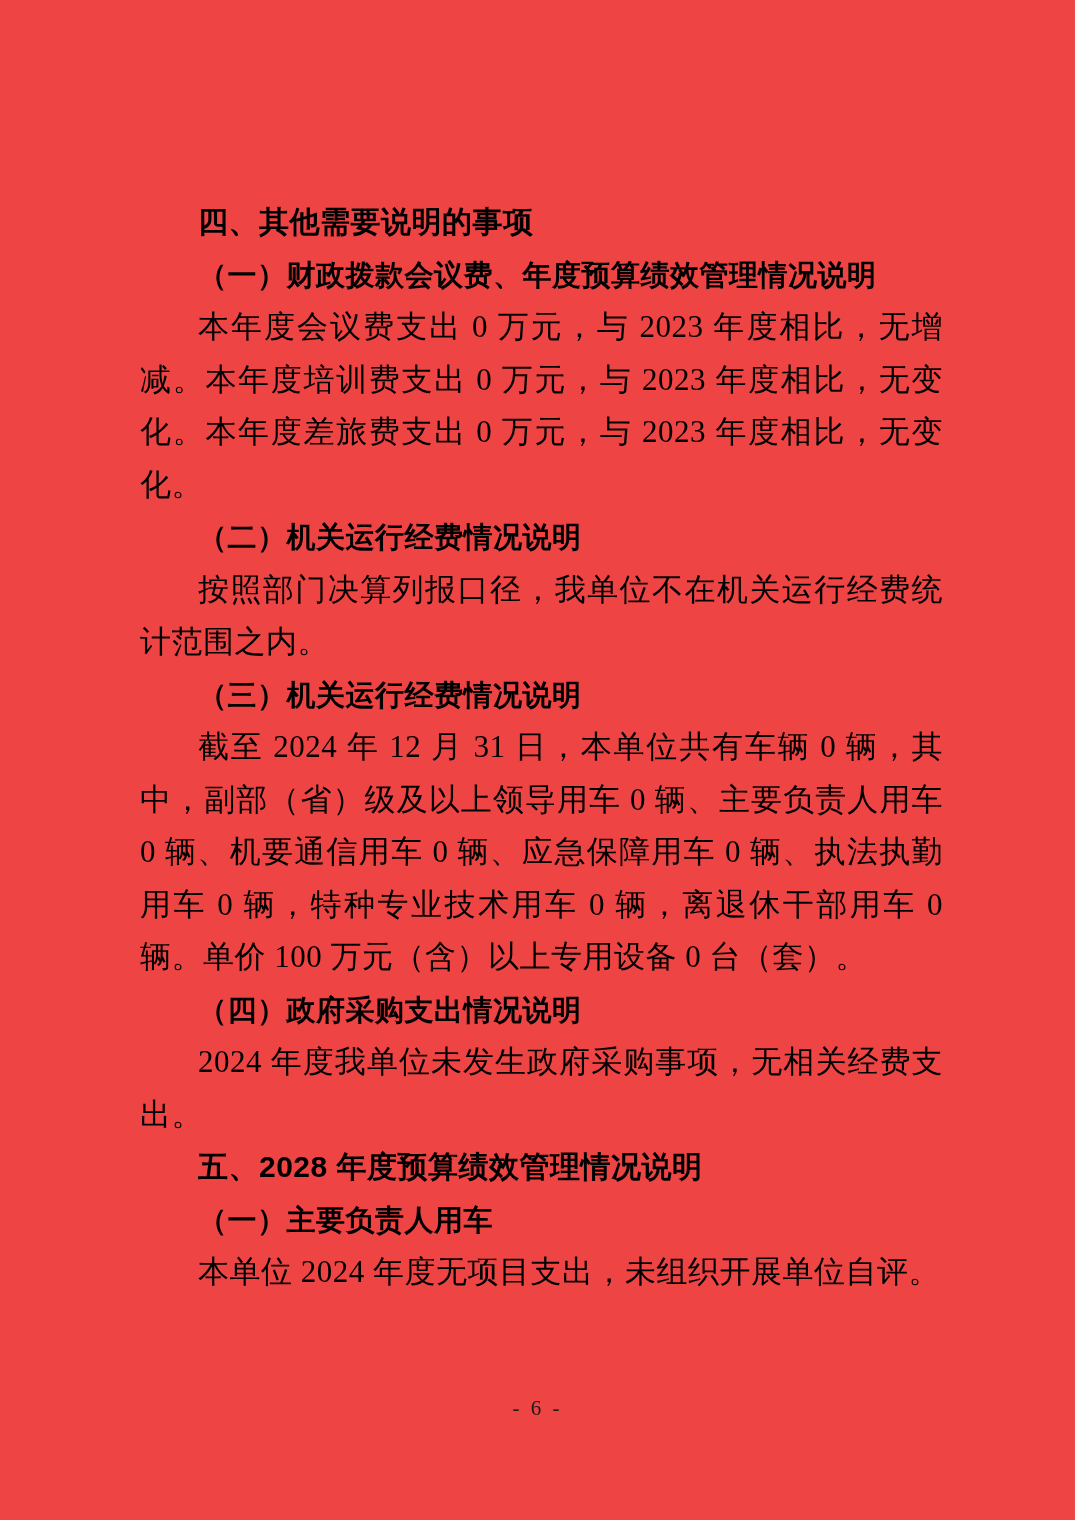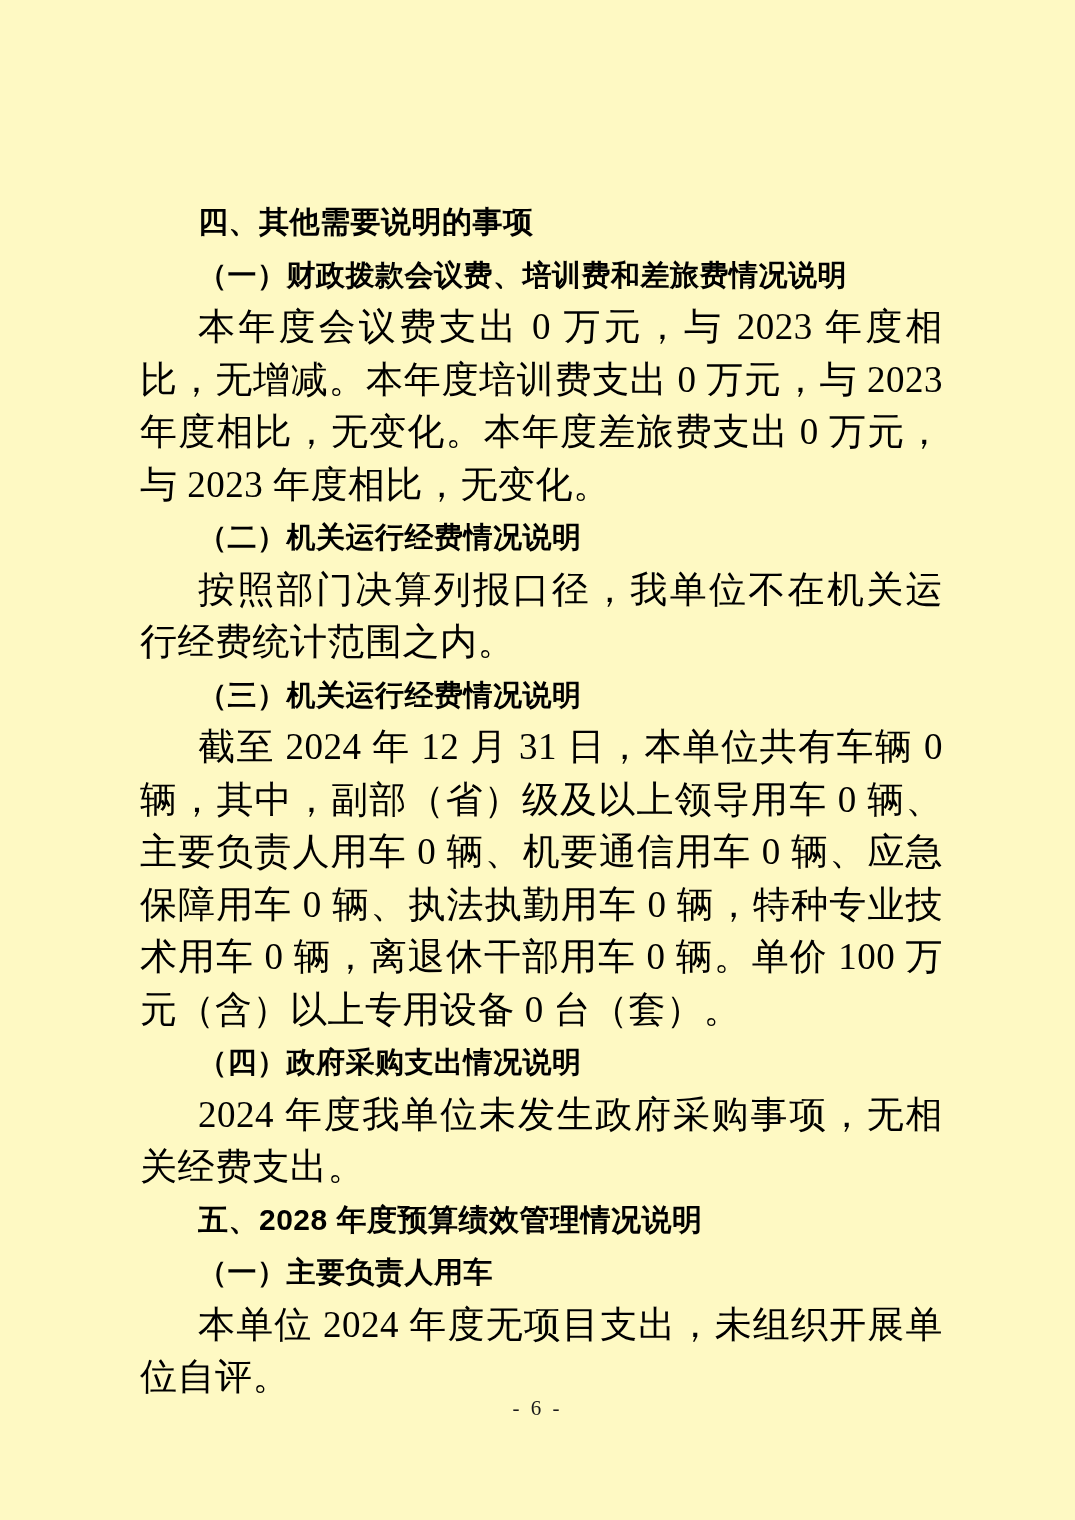--- a/index.html
+++ b/index.html
@@ -4,21 +4,21 @@
 <style>
   html, body {
     margin: 0;
     padding: 0;
     background: #ffffff;
   }
   .page {
     position: relative;
     width: 1075px;
     height: 1520px;
-    background: #fef9c3;
+    background: #ef4444;
     overflow: hidden;
     color: #000000;
   }
   .doc {
     position: absolute;
     left: 140px;
     top: 196px;
     width: 803px;
   }
   .doc > div {
@@ -39,21 +39,21 @@
     font-weight: bold;
     font-size: 29px;
     line-height: 52.5px;
     text-indent: 58px;
     color: #000000;
     letter-spacing: 0.5px;
   }
   .p {
     font-family: "Liberation Serif", "DejaVu Serif", serif;
     font-weight: normal;
-    font-size: 37px;
+    font-size: 31px;
     line-height: 52.5px;
     text-indent: 58px;
     text-align: justify;
     color: #000000;
     letter-spacing: 0.5px;
   }
   .pagenum {
     position: absolute;
     left: 0;
     right: 0;
@@ -64,21 +64,21 @@
     color: #1a1a1a;
     letter-spacing: 3px;
   }
 </style>
 </head>
 <body>
 
 <div class="page">
   <div class="doc" id="doc-body">
       <div class="h1">四、其他需要说明的事项</div>
-      <div class="h2">（一）财政拨款会议费、培训费和差旅费情况说明</div>
+      <div class="h2">（一）财政拨款会议费、年度预算绩效管理情况说明</div>
       <div class="p">本年度会议费支出 0 万元，与 2023 年度相比，无增减。本年度培训费支出 0 万元，与 2023 年度相比，无变化。本年度差旅费支出 0 万元，与 2023 年度相比，无变化。</div>
       <div class="h2">（二）机关运行经费情况说明</div>
       <div class="p">按照部门决算列报口径，我单位不在机关运行经费统计范围之内。</div>
       <div class="h2">（三）机关运行经费情况说明</div>
       <div class="p">截至 2024 年 12 月 31 日，本单位共有车辆 0 辆，其中，副部（省）级及以上领导用车 0 辆、主要负责人用车 0 辆、机要通信用车 0 辆、应急保障用车 0 辆、执法执勤用车 0 辆，特种专业技术用车 0 辆，离退休干部用车 0 辆。单价 100 万元（含）以上专用设备 0 台（套）。</div>
       <div class="h2">（四）政府采购支出情况说明</div>
       <div class="p">2024 年度我单位未发生政府采购事项，无相关经费支出。</div>
       <div class="h1">五、2028 年度预算绩效管理情况说明</div>
       <div class="h2">（一）主要负责人用车</div>
       <div class="p">本单位 2024 年度无项目支出，未组织开展单位自评。</div>

